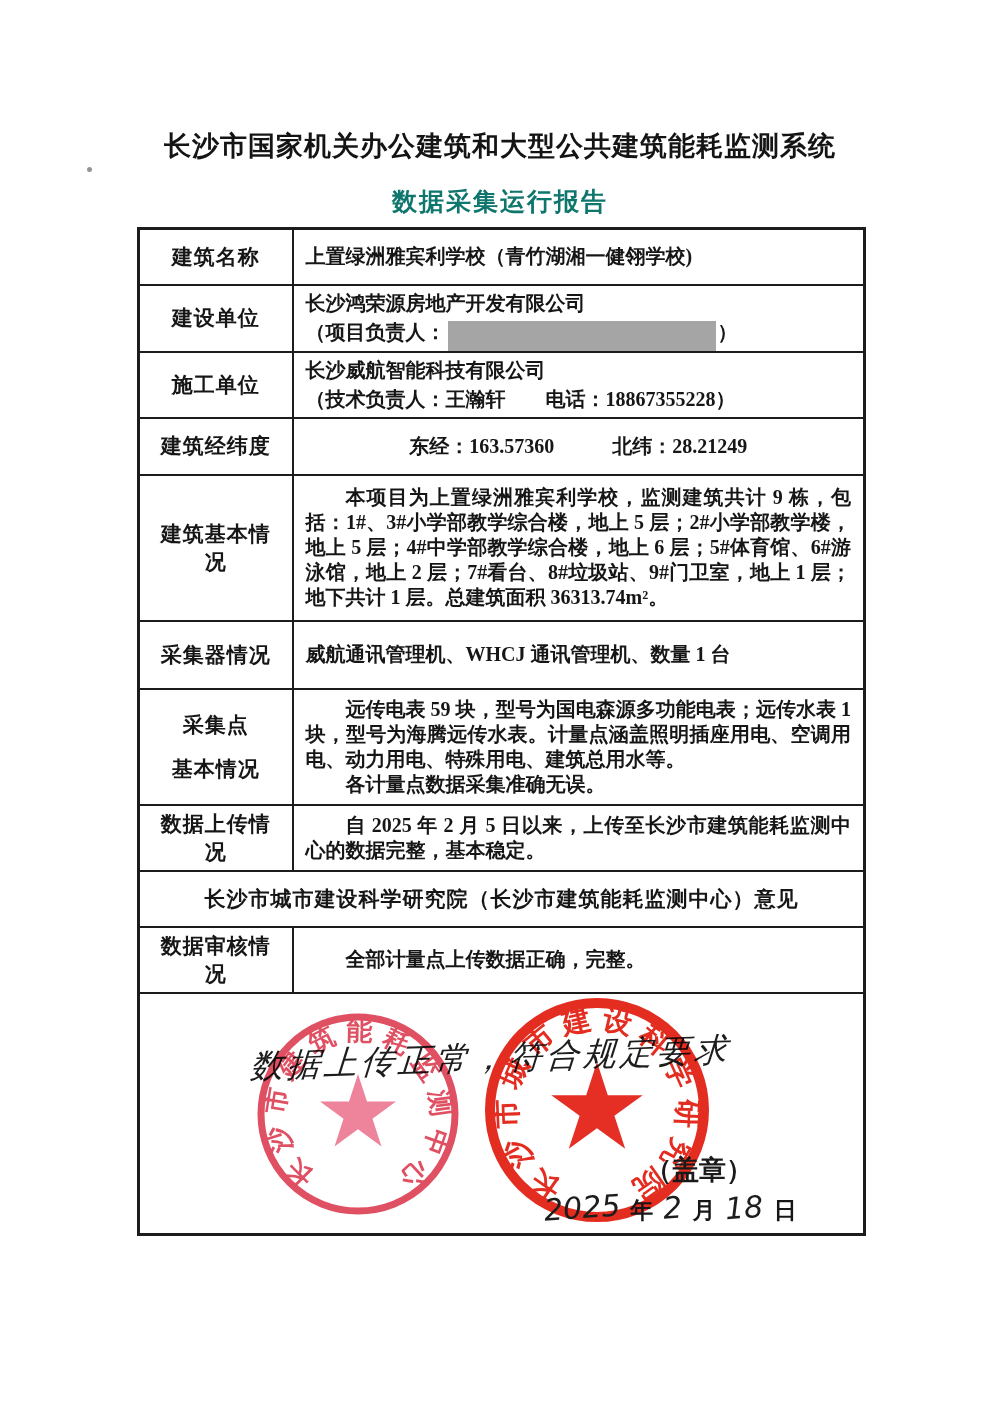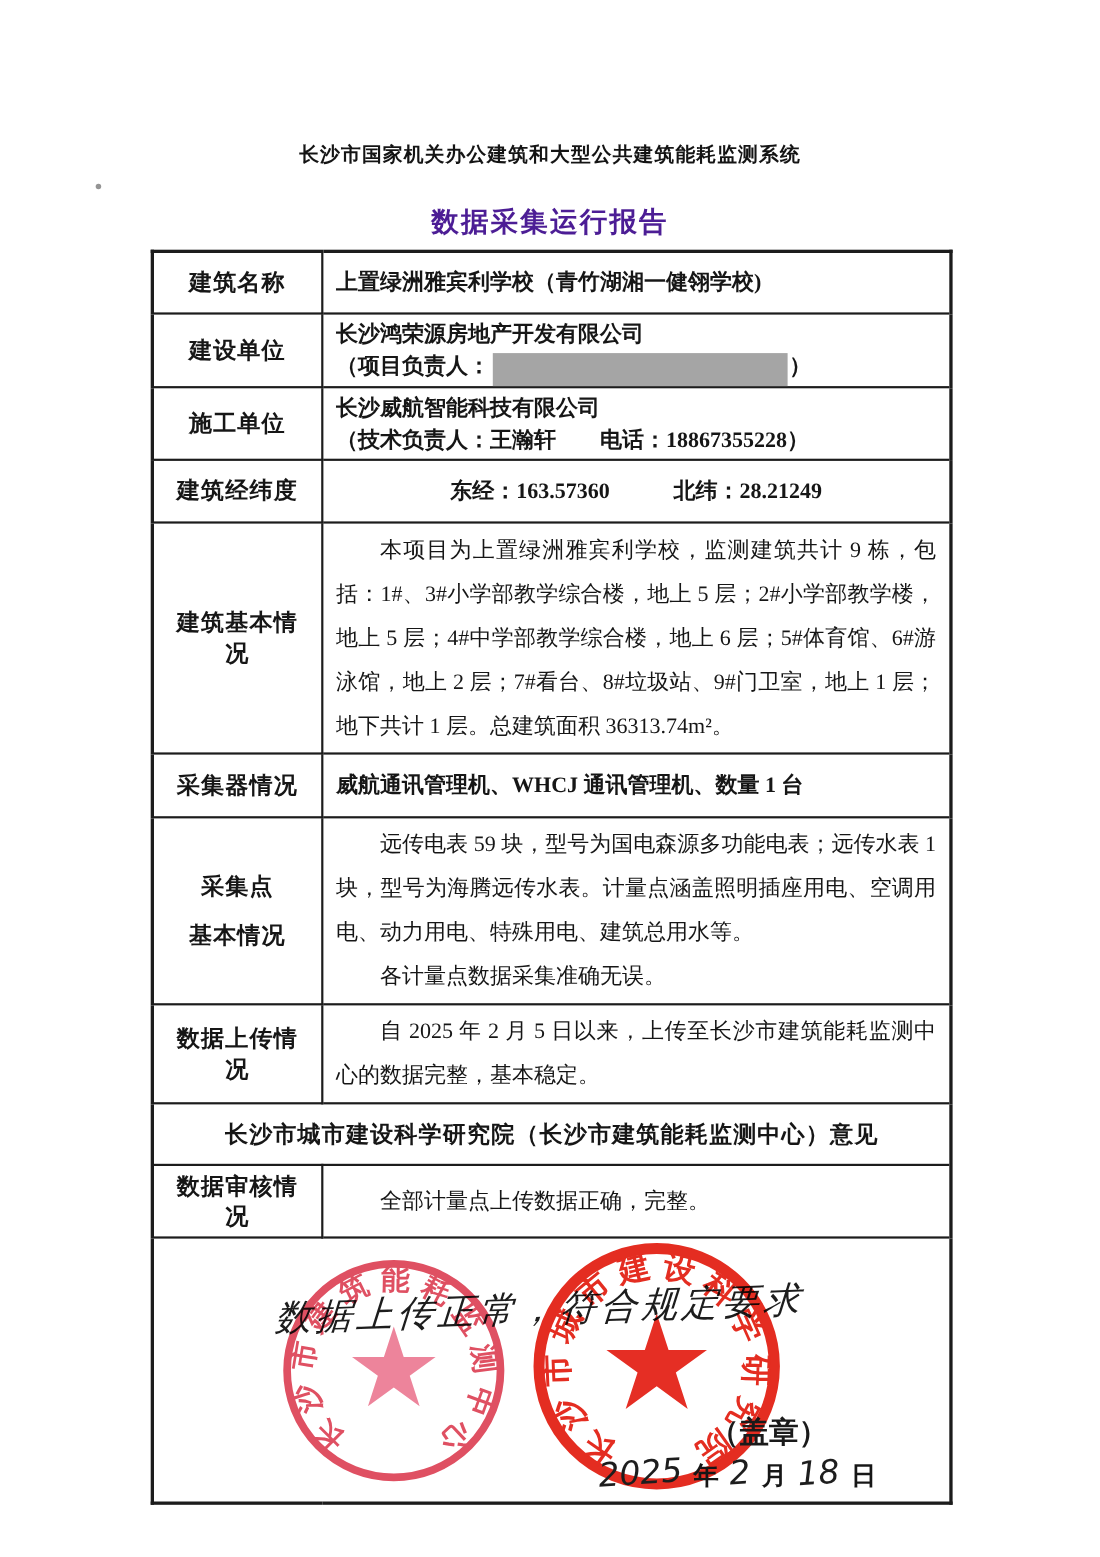--- a/index.html
+++ b/index.html
@@ -12,34 +12,34 @@
     height: 1415px;
     background: #ffffff;
     overflow: hidden;
   }
 
   .doc-title {
     position: absolute;
     left: 0; right: 0;
     top: 128px;
     text-align: center;
-    font-size: 18px;
+    font-size: 27px;
     font-weight: 700;
     letter-spacing: 1px;
     color: #141414;
   }
   .doc-subtitle {
     position: absolute;
     left: 0; right: 0;
     top: 185px;
     text-align: center;
     font-size: 25px;
     font-weight: 700;
     letter-spacing: 2px;
-    color: #4c1d95;
+    color: #0f766e;
   }
 
   .scan-dot {
     position: absolute;
     left: 87px; top: 167px;
     width: 5px; height: 5px;
     border-radius: 50%;
     background: #5a5a5a;
     opacity: .65;
   }
@@ -68,22 +68,22 @@
     font-weight: 700;
     font-size: 21px;
     letter-spacing: 1px;
     padding: 0 4px;
   }
   td.val { font-weight: 600; }
   .center { text-align: left; margin-left: 20px; }
   .para {
     text-align: justify;
     text-indent: 2em;
-    line-height: 40px;
-    font-weight: 400;
+    line-height: 25px;
+    font-weight: 700;
   }
   .line2 { margin-top: 2px; }
 
   .redact-box {
     display: inline-block;
     width: 268px;
     height: 30px;
     background: #a5a5a5;
     vertical-align: middle;
     margin: 0 2px -4px 2px;
@@ -198,21 +198,21 @@
     </tr>
 
     <tr>
       <td class="lbl" style="height:146px">建筑基本情况</td>
       <td class="val">
         <div class="para">本项目为上置绿洲雅宾利学校，监测建筑共计 9 栋，包括：1#、3#小学部教学综合楼，地上 5 层；2#小学部教学楼，地上 5 层；4#中学部教学综合楼，地上 6 层；5#体育馆、6#游泳馆，地上 2 层；7#看台、8#垃圾站、9#门卫室，地上 1 层；地下共计 1 层。总建筑面积 36313.74m²。</div>
       </td>
     </tr>
 
     <tr>
-      <td class="lbl" style="height:58px">采集器情况</td>
+      <td class="lbl" style="height:68px">采集器情况</td>
       <td class="val center">威航通讯管理机、WHCJ 通讯管理机、数量 1 台</td>
     </tr>
 
     <tr>
       <td class="lbl lbl-twoline" style="height:116px">
         <span>采集点</span>
         <span>基本情况</span>
       </td>
       <td class="val">
         <div class="para">远传电表 59 块，型号为国电森源多功能电表；远传水表 1 块，型号为海腾远传水表。计量点涵盖照明插座用电、空调用电、动力用电、特殊用电、建筑总用水等。</div>

